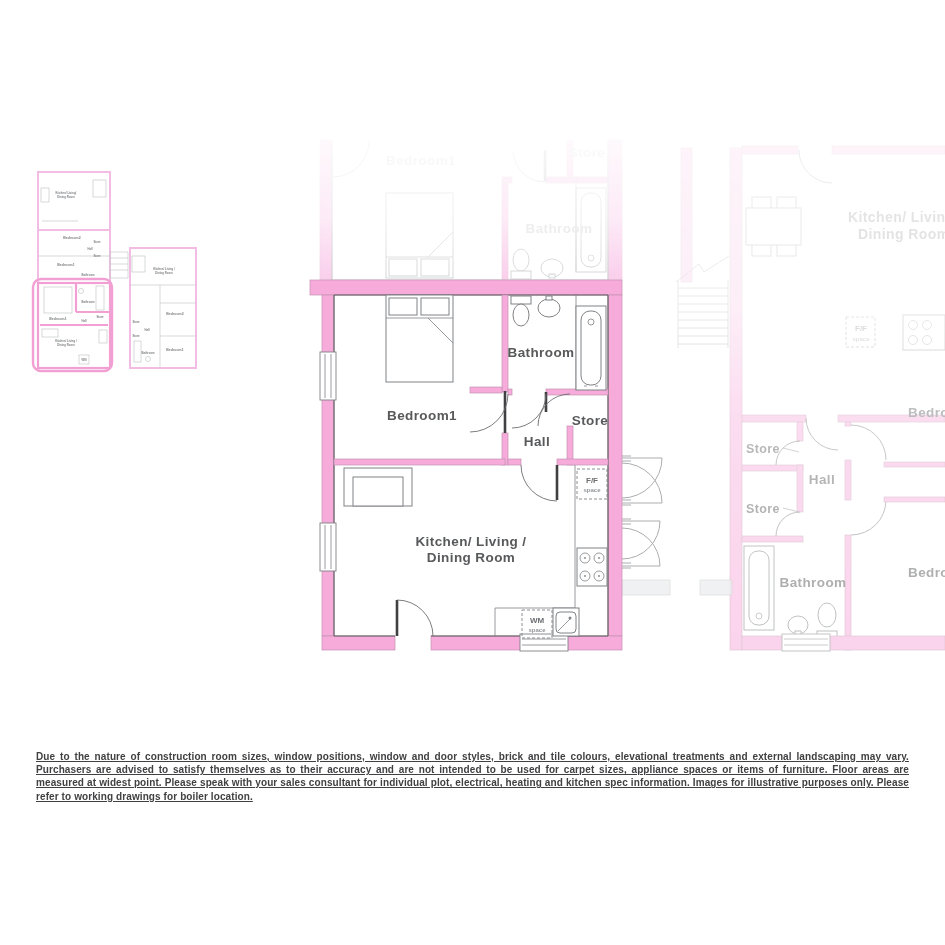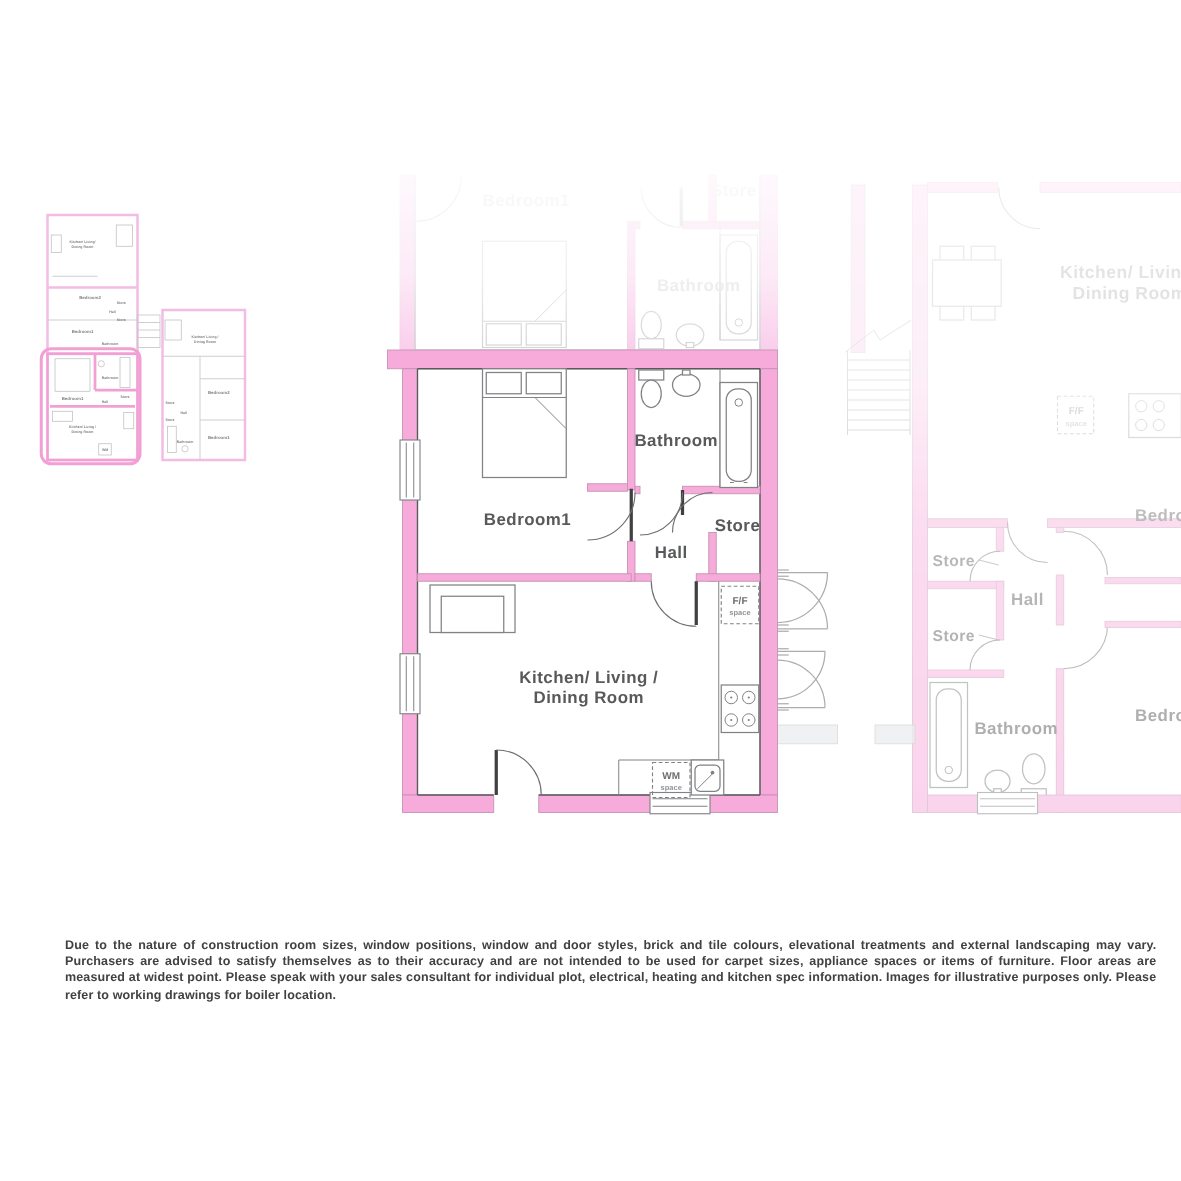--- a/index.html
+++ b/index.html
@@ -34,23 +34,23 @@
   .tA{fill:none;stroke:#F2BCE3;stroke-width:2;}
   .tHi{fill:none;stroke:#F2A0D4;stroke-width:2.2;}
   .tLine{fill:none;stroke:#C7C8CA;stroke-width:.7;}
   .tFur{fill:#fff;stroke:#BCBEC0;stroke-width:.6;}
   .tiny {font:bold 3.5px "Liberation Sans",sans-serif;fill:#808285;text-anchor:middle;}
   .tiny2{font:bold 2.8px "Liberation Sans",sans-serif;fill:#808285;text-anchor:middle;}
 
   .gray{fill:none;stroke:#97989B;stroke-width:1;}
   .thresh{fill:#EDEEEF;stroke:#D8D9DA;stroke-width:.8;}
 
-  .disclaimer{position:absolute;left:52px;top:740px;width:873px;
+  .disclaimer{position:absolute;left:36px;top:740px;width:873px;
       font:bold 10px/1.32 "Liberation Sans",sans-serif;color:#414042;
-      text-align:justify;letter-spacing:.1px;}
+      text-align:justify;letter-spacing:.1px;text-decoration:underline;}
 </style>
 </head>
 <body>
 
 <div class="page">
 <svg width="945" height="945" viewBox="0 0 945 945">
   <defs>
     <linearGradient id="gTop" x1="0" y1="138" x2="0" y2="286" gradientUnits="userSpaceOnUse">
       <stop offset="0" stop-color="#fff" stop-opacity="0.10"></stop>
       <stop offset="0.55" stop-color="#fff" stop-opacity="0.38"></stop>

